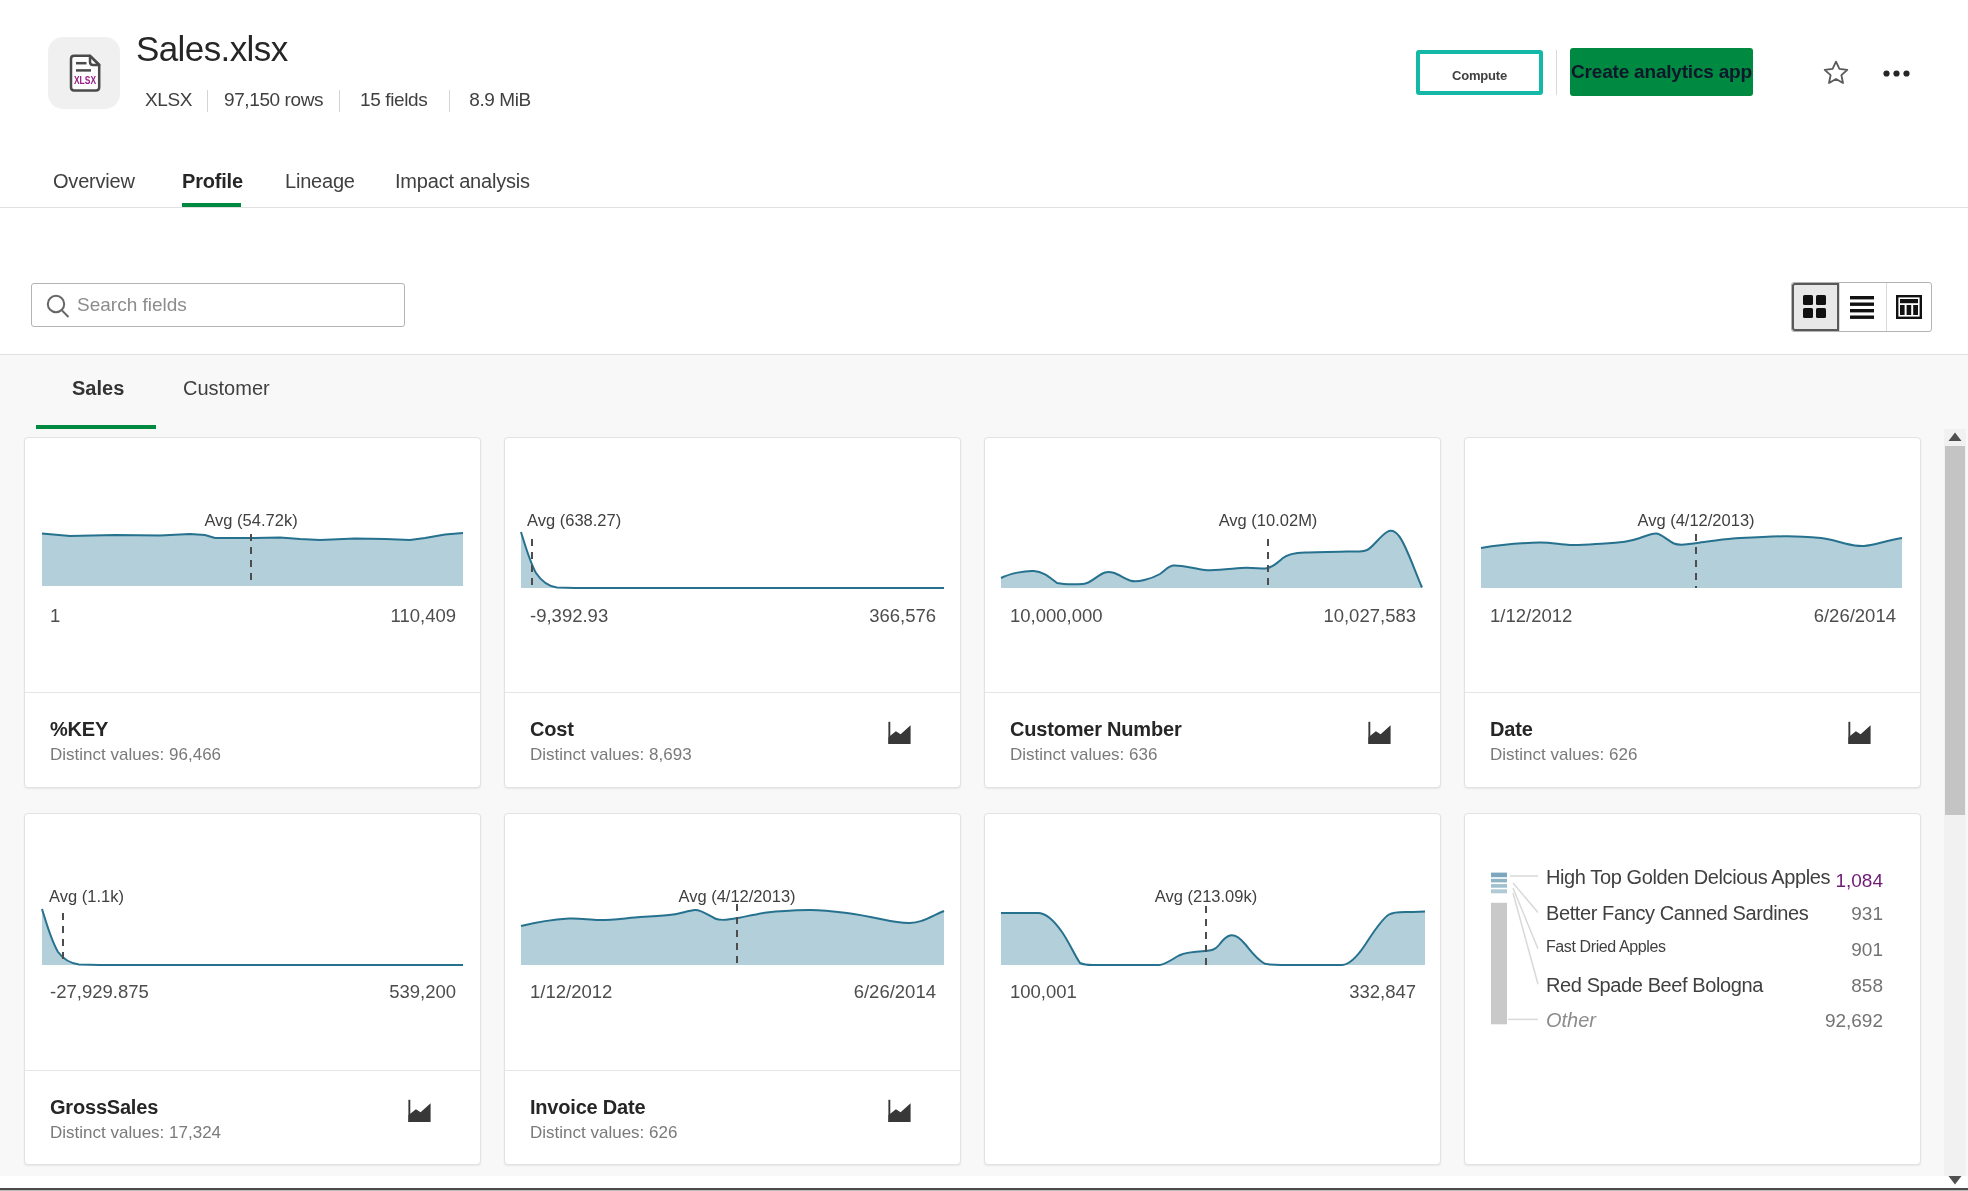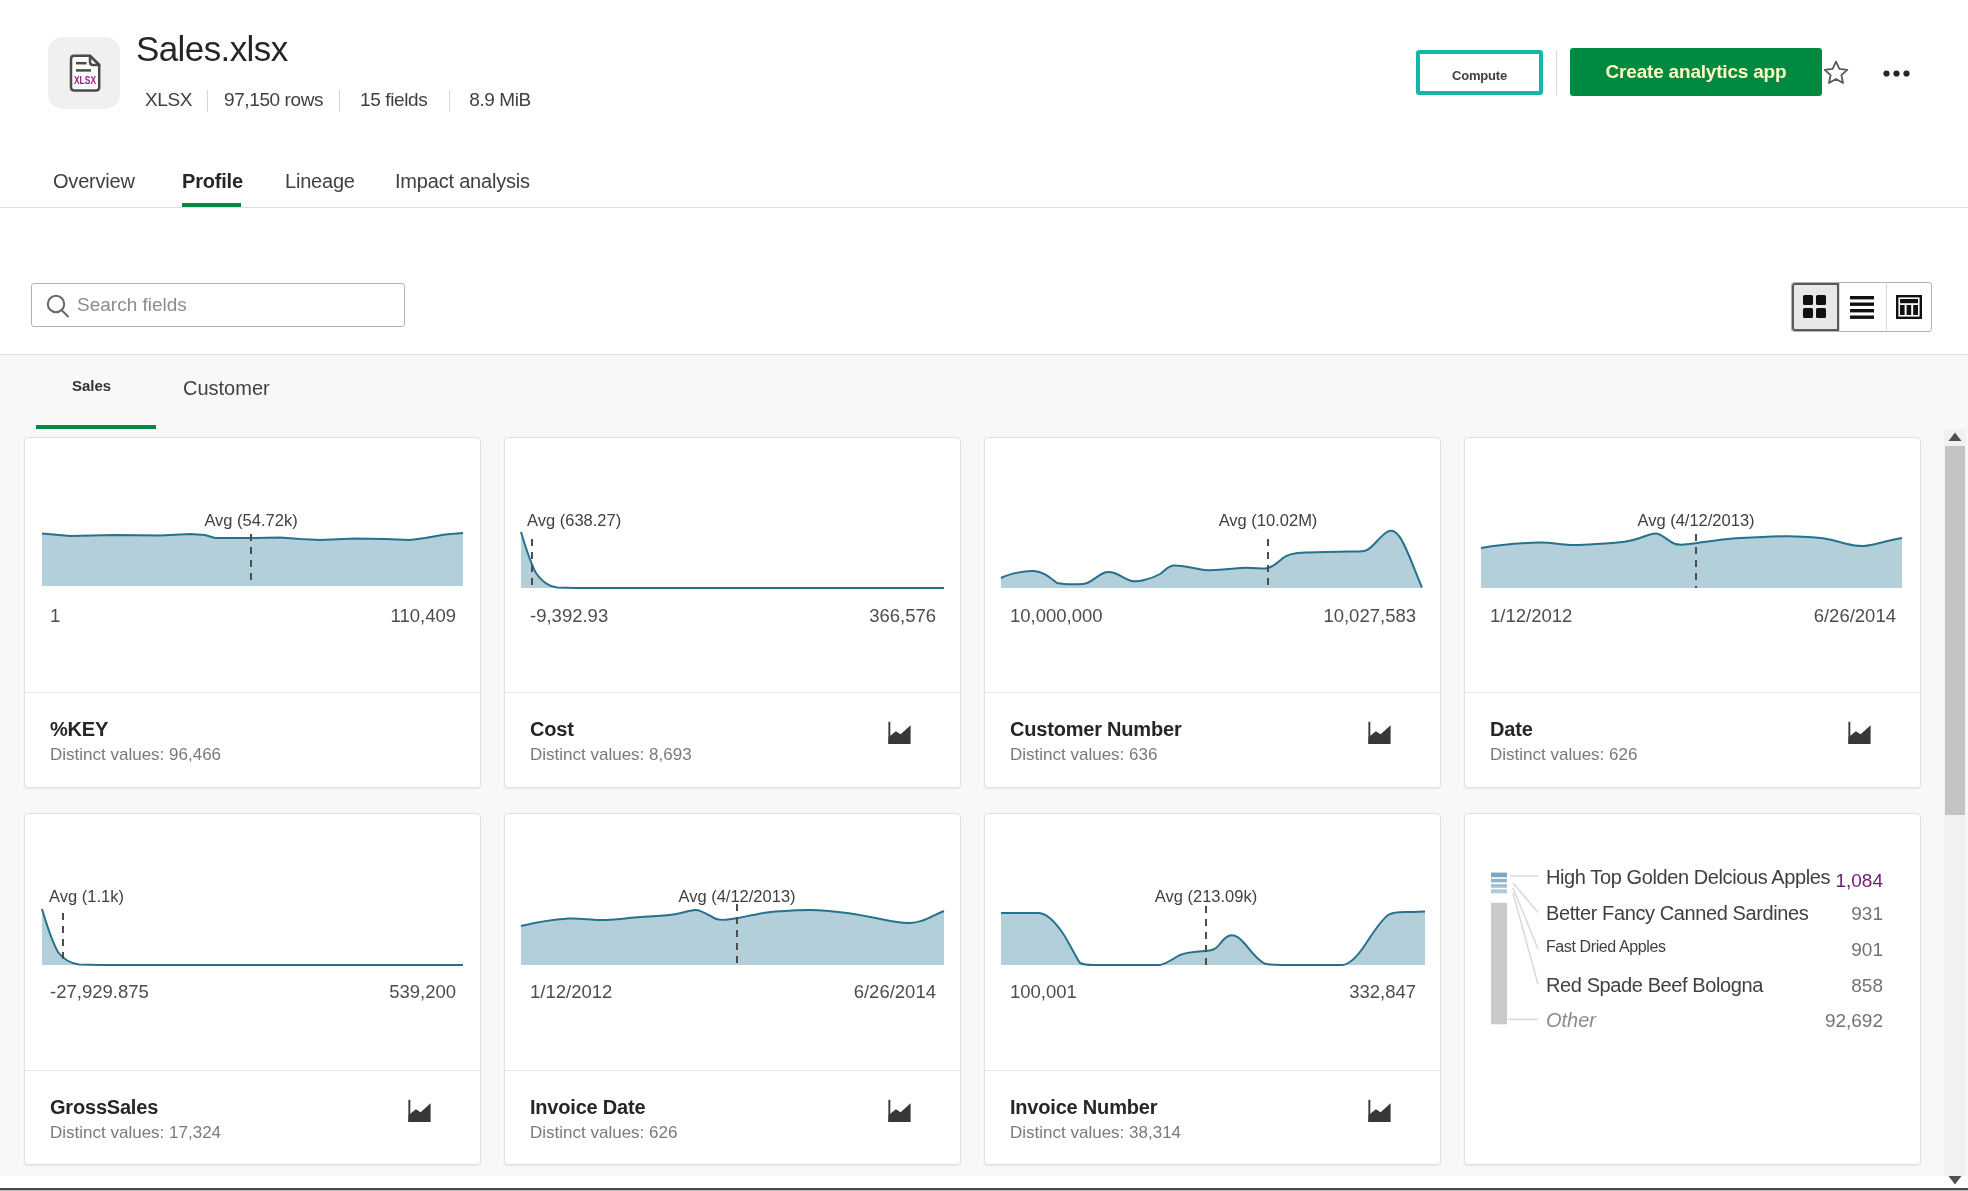--- a/index.html
+++ b/index.html
@@ -18,38 +18,38 @@
   
   .ttab { top:171px; font-size:20px; color:#404040; line-height:1; letter-spacing:-0.2px; }
   #tund { left:182px; top:203px; width:59px; height:4px; background:#008940; }
   #tabline { left:0; top:207px; width:1968px; height:1px; background:#e0e0e0; }
 
   
   #btn-compute { left:1416px; top:50px; width:127px; height:45px; background:#fff;
      border:4px solid #14b8a6; border-radius:3px; font-size:13px; font-weight:bold; color:#404040;
      text-align:center; line-height:43px; letter-spacing:-0.2px;}
   #hdiv { left:1556px; top:50px; width:1px; height:45px; background:#d9d9d9; }
-  #btn-green { left:1570px; top:48px; width:252px; height:48px; background:#008940;
-     border-radius:3px; font-size:19px; font-weight:bold; color:#fef9c3; text-align:center;
+  #btn-green { left:1570px; top:48px; width:183px; height:48px; background:#008940;
+     border-radius:3px; font-size:19px; font-weight:bold; color:#0f172a; text-align:center;
      line-height:48px; letter-spacing:-0.2px;}
 
   
   #search { left:31px; top:283px; width:374px; height:44px; border:1px solid #b3b3b3;
      border-radius:3px; background:#fff; }
   #search-ph { left:77px; top:295px; font-size:19px; color:#8c8c8c; line-height:1; }
   #views { left:1791px; top:282px; width:141px; height:50px; border:1px solid #b3b3b3;
      border-radius:3px; background:#fff; }
   #views .cell { position:absolute; top:0; width:47px; height:48px; }
   #views .sel { left:0; background:#e8e8e8; border:2px solid #595959; border-radius:3px 0 0 3px; }
   #views .c2 { left:47px; border-left:1px solid #d9d9d9; }
   #views .c3 { left:94px; border-left:1px solid #d9d9d9; }
   #searchline { left:0; top:354px; width:1968px; height:1px; background:#e0e0e0; }
 
   
-  #stab1 { left:72px; top:378px; font-size:15px; font-weight:bold; color:#333; line-height:1; }
+  #stab1 { left:72px; top:378px; font-size:20px; font-weight:bold; color:#333; line-height:1; }
   #stab2 { left:183px; top:378px; font-size:20px; color:#404040; line-height:1; }
   #sund { left:36px; top:425px; width:120px; height:4px; background:#008940; }
 
   
   .card { position:absolute; width:457px; background:#fff; border:1px solid #e2e2e2;
      border-radius:4px; box-shadow:0 1px 2px rgba(0,0,0,0.07); }
   .r1 { top:437px; height:351px; }
   .r2 { top:813px; height:352px; }
   .c1 { left:24px; } .c2 { left:504px; } .c3 { left:984px; } .c4 { left:1464px; }
   .card svg.chart { position:absolute; left:0; top:0; }
@@ -255,28 +255,20 @@
 
   <div class="card r2 c3">
     <svg class="chart" width="457" height="260" viewBox="0 0 457 260">
       <path d="M16,99 L54,99 C62,99.5 70,108 77,118 C84,128 90,142 95,149 C98,150.5 102,151 108,151 L174,151 C180,150.7 186,146 194,141.5 C200,138.4 210,137.5 220,137 C226,136.7 230,136 234,131 C237,127 241,122.5 245,121.5 C250,120.3 255,124 260,130 C266,137.2 272,146 280,149.8 C286,151 290,151 296,151 L357,151 C364,150.6 372,143 380,131 C388,119 396,105.5 404,100.5 C410,96.9 420,98 428,98 L440,97.5 L440,151 L16,151 Z" fill="#b2cfda"></path>
       <path d="M16,99 L54,99 C62,99.5 70,108 77,118 C84,128 90,142 95,149 C98,150.5 102,151 108,151 L174,151 C180,150.7 186,146 194,141.5 C200,138.4 210,137.5 220,137 C226,136.7 230,136 234,131 C237,127 241,122.5 245,121.5 C250,120.3 255,124 260,130 C266,137.2 272,146 280,149.8 C286,151 290,151 296,151 L357,151 C364,150.6 372,143 380,131 C388,119 396,105.5 404,100.5 C410,96.9 420,98 428,98 L440,97.5" fill="none" stroke="#26718e" stroke-width="2"></path>
       <line x1="221" y1="92" x2="221" y2="151" stroke="#4d4d4d" stroke-width="2" stroke-dasharray="7 6"></line>
       <text x="221" y="88" font-size="16.5" fill="#404040" text-anchor="middle">Avg (213.09k)</text>
       <text x="25" y="184" font-size="18.5" fill="#4d4d4d">100,001</text>
       <text x="431" y="184" font-size="18.5" fill="#4d4d4d" text-anchor="end">332,847</text>
     </svg>
-    <div class="foot">
-      <div class="fname">Invoice Number</div>
-      <div class="fdist">Distinct values: 38,314</div>
-      <svg class="ficon" width="24" height="24" viewBox="0 0 24 24">
-        <rect x="0.4" y="0.8" width="1.9" height="22.2" fill="#383838"></rect>
-        <path d="M0.4,23 L0.4,16.2 L7.9,10.3 L12.6,13.2 L22.6,4.2 L22.6,23 Z" fill="#383838"></path>
-      </svg>
-    </div>
   </div>
 
   <div class="card r2 c4">
     <svg class="chart" width="457" height="260" viewBox="0 0 457 260">
       <rect x="26" y="58.6" width="16" height="4.6" fill="#7ba6bd"></rect>
       <rect x="26" y="64.8" width="16" height="3.6" fill="#8fb4c6"></rect>
       <rect x="26" y="70.1" width="16" height="3.6" fill="#9fc0cf"></rect>
       <rect x="26" y="75.3" width="16" height="4" fill="#b0cbd6"></rect>
       <rect x="26" y="88.8" width="16" height="121.5" fill="#c9c9c9"></rect>
       <g stroke="#d9d9d9" stroke-width="1.5" fill="none">

